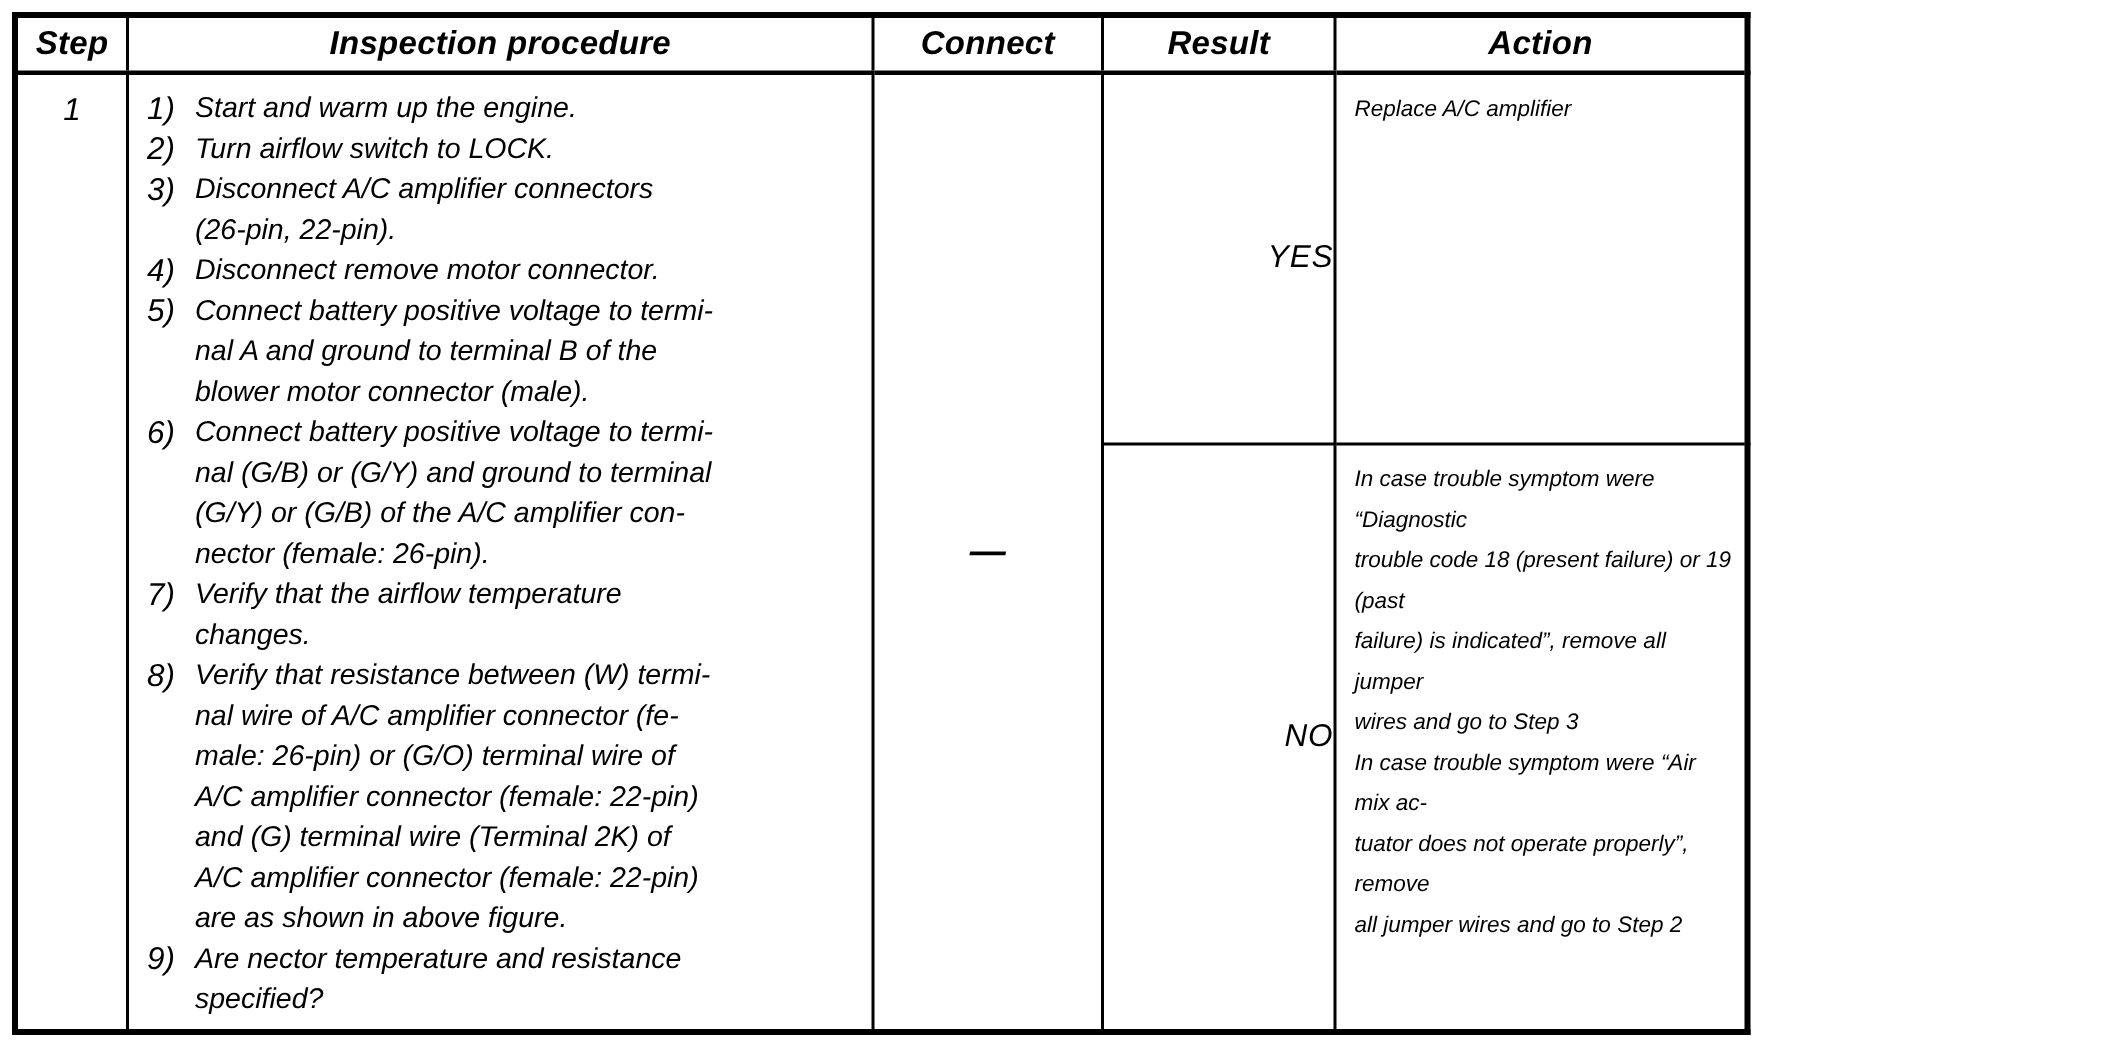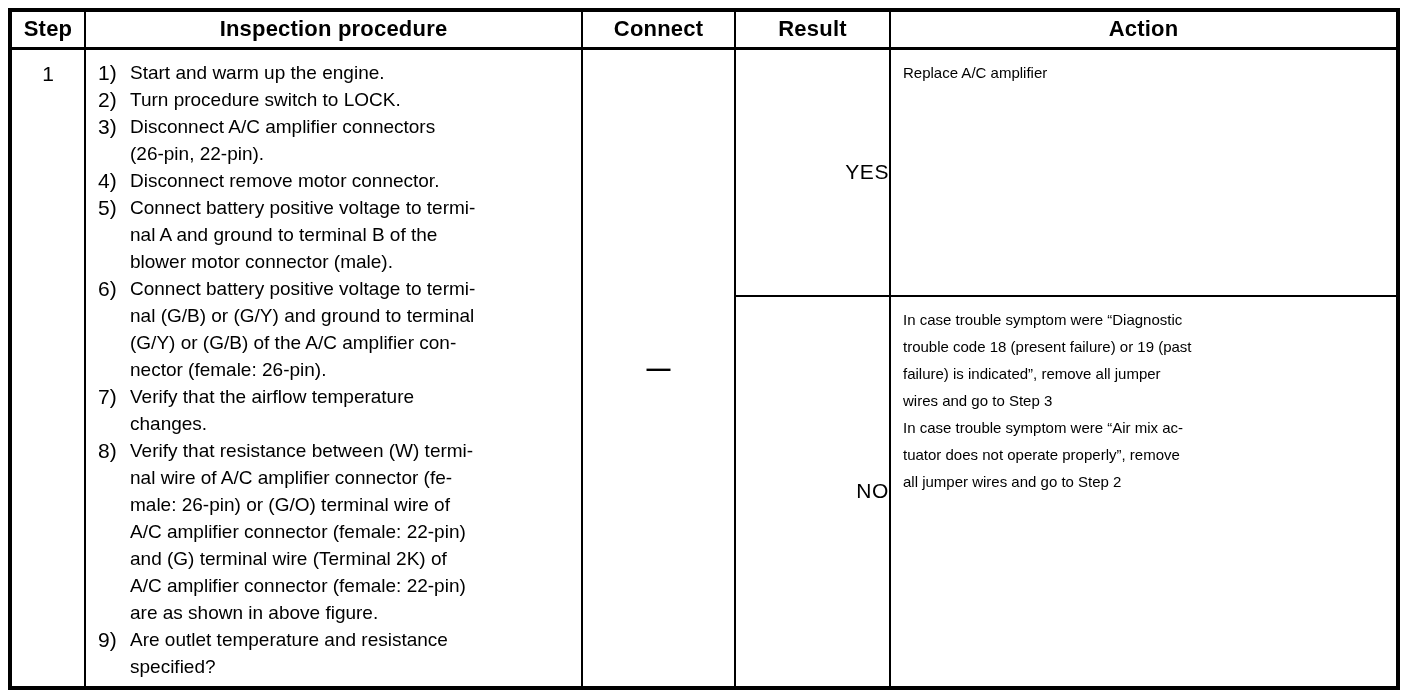--- a/index.html
+++ b/index.html
@@ -15,25 +15,26 @@
   .page {
     position: relative;
     width: 1408px;
     height: 696px;
     background: #ffffff;
   }
   table.proc-table {
     position: absolute;
     left: 8px;
     top: 8px;
-    width: 1392px;
+    width: 1159px;
     height: 680px;
     border-collapse: collapse;
     table-layout: fixed;
     border: 4px solid #000;
+    font-style: italic;
   }
   th, td {
     border: 2px solid #000;
     padding: 0;
     background: #fff;
   }
   thead tr { height: 38px; }
   th {
     font-size: 22px;
     font-weight: bold;
@@ -117,21 +118,21 @@
       <tr class="row-yes">
         <td class="step-cell" rowspan="2">1</td>
         <td class="proc-cell" rowspan="2">
           <ol class="proc-list">
             <li class="proc-item">
               <span class="num">1)</span>
               <span class="txt">Start and warm up the engine.</span>
             </li>
             <li class="proc-item">
               <span class="num">2)</span>
-              <span class="txt">Turn procedure switch to LOCK.</span>
+              <span class="txt">Turn airflow switch to LOCK.</span>
             </li>
             <li class="proc-item">
               <span class="num">3)</span>
               <span class="txt">Disconnect A/C amplifier connectors
 (26-pin, 22-pin).</span>
             </li>
             <li class="proc-item">
               <span class="num">4)</span>
               <span class="txt">Disconnect remove motor connector.</span>
             </li>
@@ -158,21 +159,21 @@
               <span class="txt">Verify that resistance between (W) termi-
 nal wire of A/C amplifier connector (fe-
 male: 26-pin) or (G/O) terminal wire of
 A/C amplifier connector (female: 22-pin)
 and (G) terminal wire (Terminal 2K) of
 A/C amplifier connector (female: 22-pin)
 are as shown in above figure.</span>
             </li>
             <li class="proc-item">
               <span class="num">9)</span>
-              <span class="txt">Are outlet temperature and resistance
+              <span class="txt">Are nector temperature and resistance
 specified?</span>
             </li>
           </ol>
         </td>
         <td class="terminal-cell" rowspan="2">—</td>
         <td class="result-cell">YES</td>
         <td class="action-cell">Replace A/C amplifier</td>
       </tr>
       <tr class="row-no">
         <td class="result-cell">NO</td>

